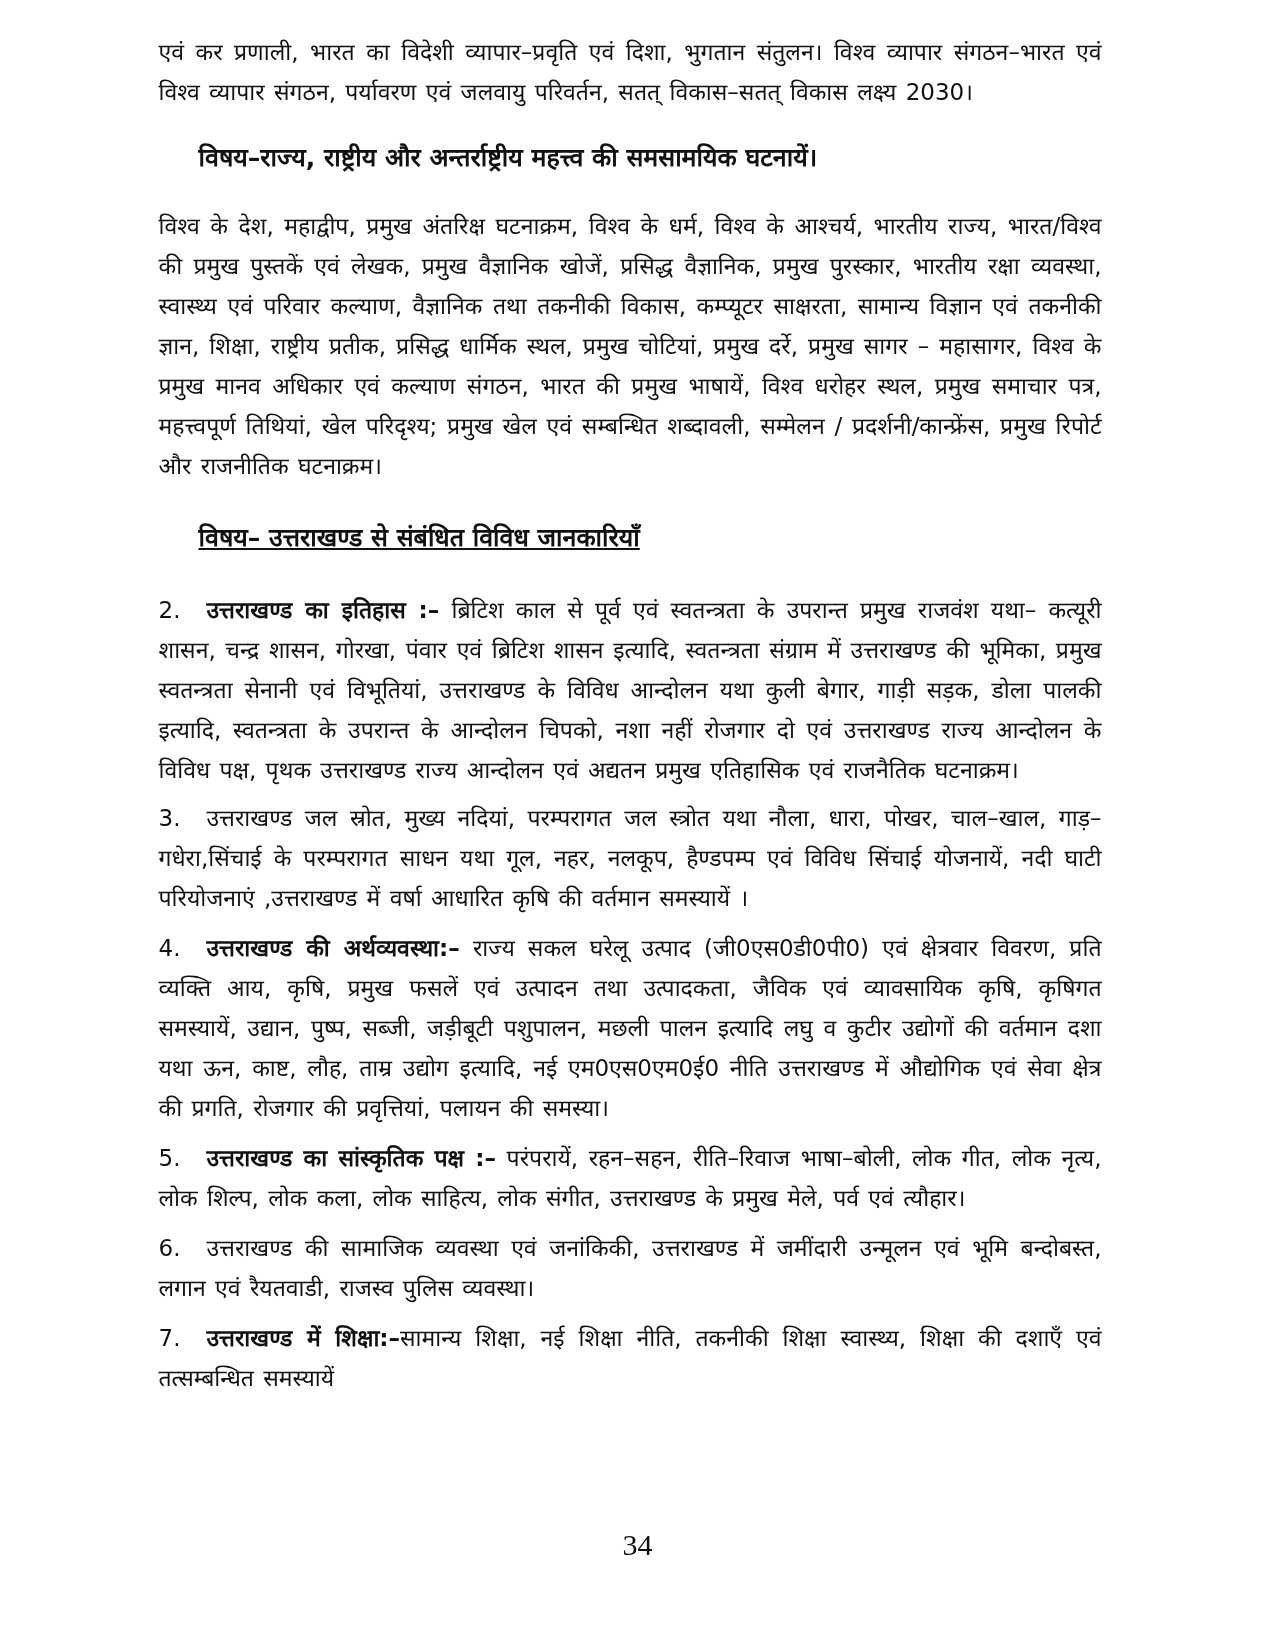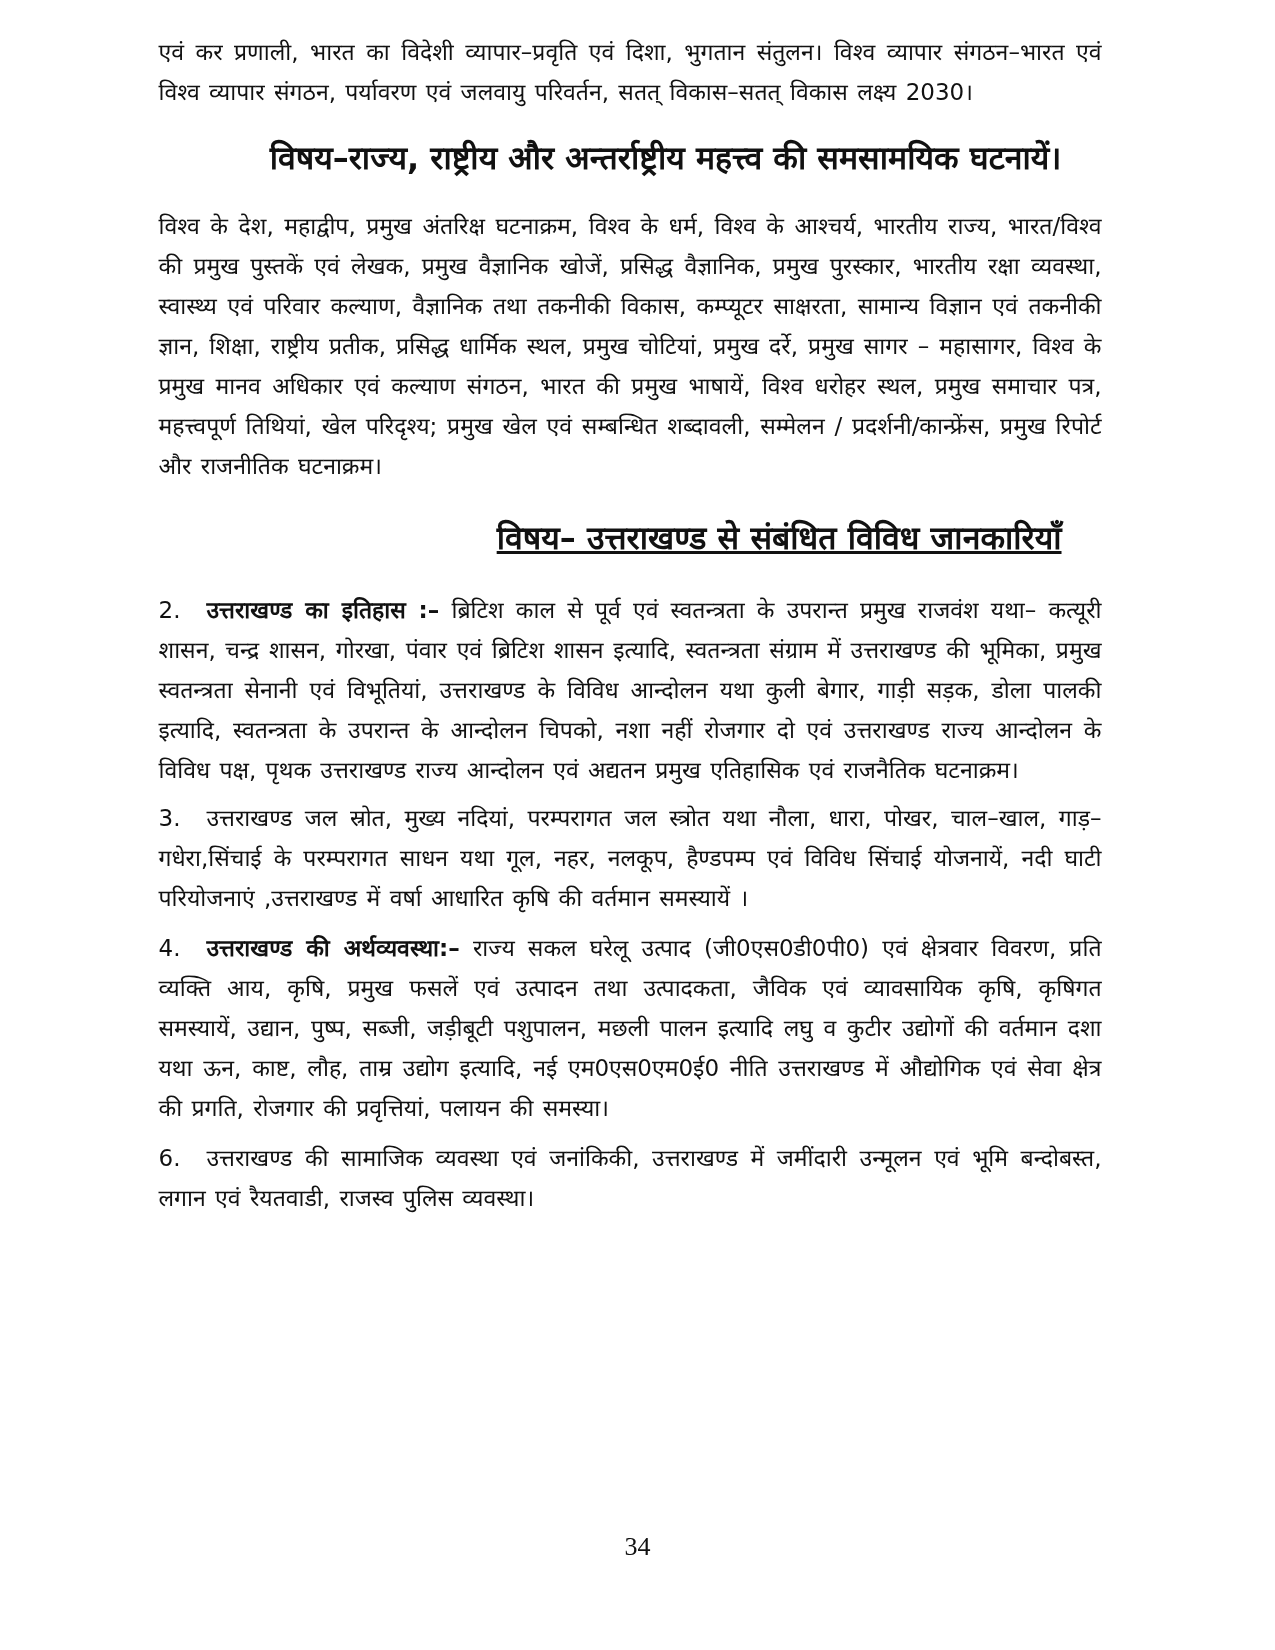--- a/index.html
+++ b/index.html
@@ -20,24 +20,24 @@
     overflow: hidden;
   }
   .body-text {
     font-size: 23px;
     line-height: 40px;
     text-align: justify;
     margin: 0;
     word-spacing: 2px;
   }
   .heading {
-    font-size: 32px;
+    font-size: 25px;
     line-height: 44px;
     font-weight: bold;
-    text-align: right;
+    text-align: left;
     margin: 24px 40px 26px 40px;
   }
   .heading-2 {
     margin-top: 30px;
     margin-bottom: 30px;
     text-decoration: underline;
   }
   .items .item {
     margin: 0 0 8px 0;
   }
@@ -51,21 +51,21 @@
   .lead {
     font-weight: bold;
   }
   .page-number {
     position: absolute;
     left: 0;
     right: 0;
     bottom: 96px;
     text-align: center;
     font-family: "Liberation Serif", serif;
-    font-size: 26px;
+    font-size: 30px;
     color: #111111;
   }
 </style>
 </head>
 <body>
 
 <div class="page">
 
   <p class="body-text">एवं कर प्रणाली, भारत का विदेशी व्यापार–प्रवृति एवं दिशा, भुगतान संतुलन। विश्व व्यापार संगठन–भारत एवं विश्व व्यापार संगठन, पर्यावरण एवं जलवायु परिवर्तन, सतत् विकास–सतत् विकास लक्ष्य 2030।</p>
 
@@ -77,21 +77,23 @@
 
   <div class="items">
 
 
     <p class="body-text item"><span class="num">2.</span><span class="lead">उत्तराखण्ड का इतिहास :–</span><span> ब्रिटिश काल से पूर्व एवं स्वतन्त्रता के उपरान्त प्रमुख राजवंश यथा– कत्यूरी शासन, चन्द्र शासन, गोरखा, पंवार एवं ब्रिटिश शासन इत्यादि, स्वतन्त्रता संग्राम में उत्तराखण्ड की भूमिका, प्रमुख स्वतन्त्रता सेनानी एवं विभूतियां, उत्तराखण्ड के विविध आन्दोलन यथा कुली बेगार, गाड़ी सड़क, डोला पालकी इत्यादि, स्वतन्त्रता के उपरान्त के आन्दोलन चिपको, नशा नहीं रोजगार दो एवं उत्तराखण्ड राज्य आन्दोलन के विविध पक्ष, पृथक उत्तराखण्ड राज्य आन्दोलन एवं अद्यतन प्रमुख एतिहासिक एवं राजनैतिक घटनाक्रम।</span></p>
 
     <p class="body-text item"><span class="num">3.</span><span class="lead"></span><span>उत्तराखण्ड जल स्रोत, मुख्य नदियां, परम्परागत जल स्त्रोत यथा नौला, धारा, पोखर, चाल–खाल, गाड़–गधेरा,सिंचाई के परम्परागत साधन यथा गूल, नहर, नलकूप, हैण्डपम्प एवं विविध सिंचाई योजनायें, नदी घाटी परियोजनाएं ,उत्तराखण्ड में वर्षा आधारित कृषि की वर्तमान समस्यायें ।</span></p>
 
     <p class="body-text item gap"><span class="num">4.</span><span class="lead">उत्तराखण्ड की अर्थव्यवस्था:–</span><span> राज्य सकल घरेलू उत्पाद (जी0एस0डी0पी0) एवं क्षेत्रवार विवरण, प्रति व्यक्ति आय, कृषि, प्रमुख फसलें एवं उत्पादन तथा उत्पादकता, जैविक एवं व्यावसायिक कृषि, कृषिगत समस्यायें, उद्यान, पुष्प, सब्जी, जड़ीबूटी पशुपालन, मछली पालन इत्यादि लघु व कुटीर उद्योगों की वर्तमान दशा यथा ऊन, काष्ट, लौह, ताम्र उद्योग इत्यादि, नई एम0एस0एम0ई0 नीति उत्तराखण्ड में औद्योगिक एवं सेवा क्षेत्र की प्रगति, रोजगार की प्रवृत्तियां, पलायन की समस्या।</span></p>
 
+    <p class="body-text item gap"><span class="num">5.</span><span class="lead">उत्तराखण्ड का सांस्कृतिक पक्ष :–</span><span> परंपरायें, रहन–सहन, रीति–रिवाज भाषा–बोली, लोक गीत, लोक नृत्य, लोक शिल्प, लोक कला, लोक साहित्य, लोक संगीत, उत्तराखण्ड के प्रमुख मेले, पर्व एवं त्यौहार।</span></p>
 
     <p class="body-text item gap"><span class="num">6.</span><span class="lead"></span><span>उत्तराखण्ड की सामाजिक व्यवस्था एवं जनांकिकी, उत्तराखण्ड में जमींदारी उन्मूलन एवं भूमि बन्दोबस्त, लगान एवं रैयतवाडी, राजस्व पुलिस व्यवस्था।</span></p>
 
+    <p class="body-text item gap"><span class="num">7.</span><span class="lead">उत्तराखण्ड में शिक्षा:–</span><span>सामान्य शिक्षा, नई शिक्षा नीति, तकनीकी शिक्षा स्वास्थ्य, शिक्षा की दशाएँ एवं तत्सम्बन्धित समस्यायें</span></p>
 
   </div>
 
   <div class="page-number">34</div>
 
 </div>
 
 </body></html>

